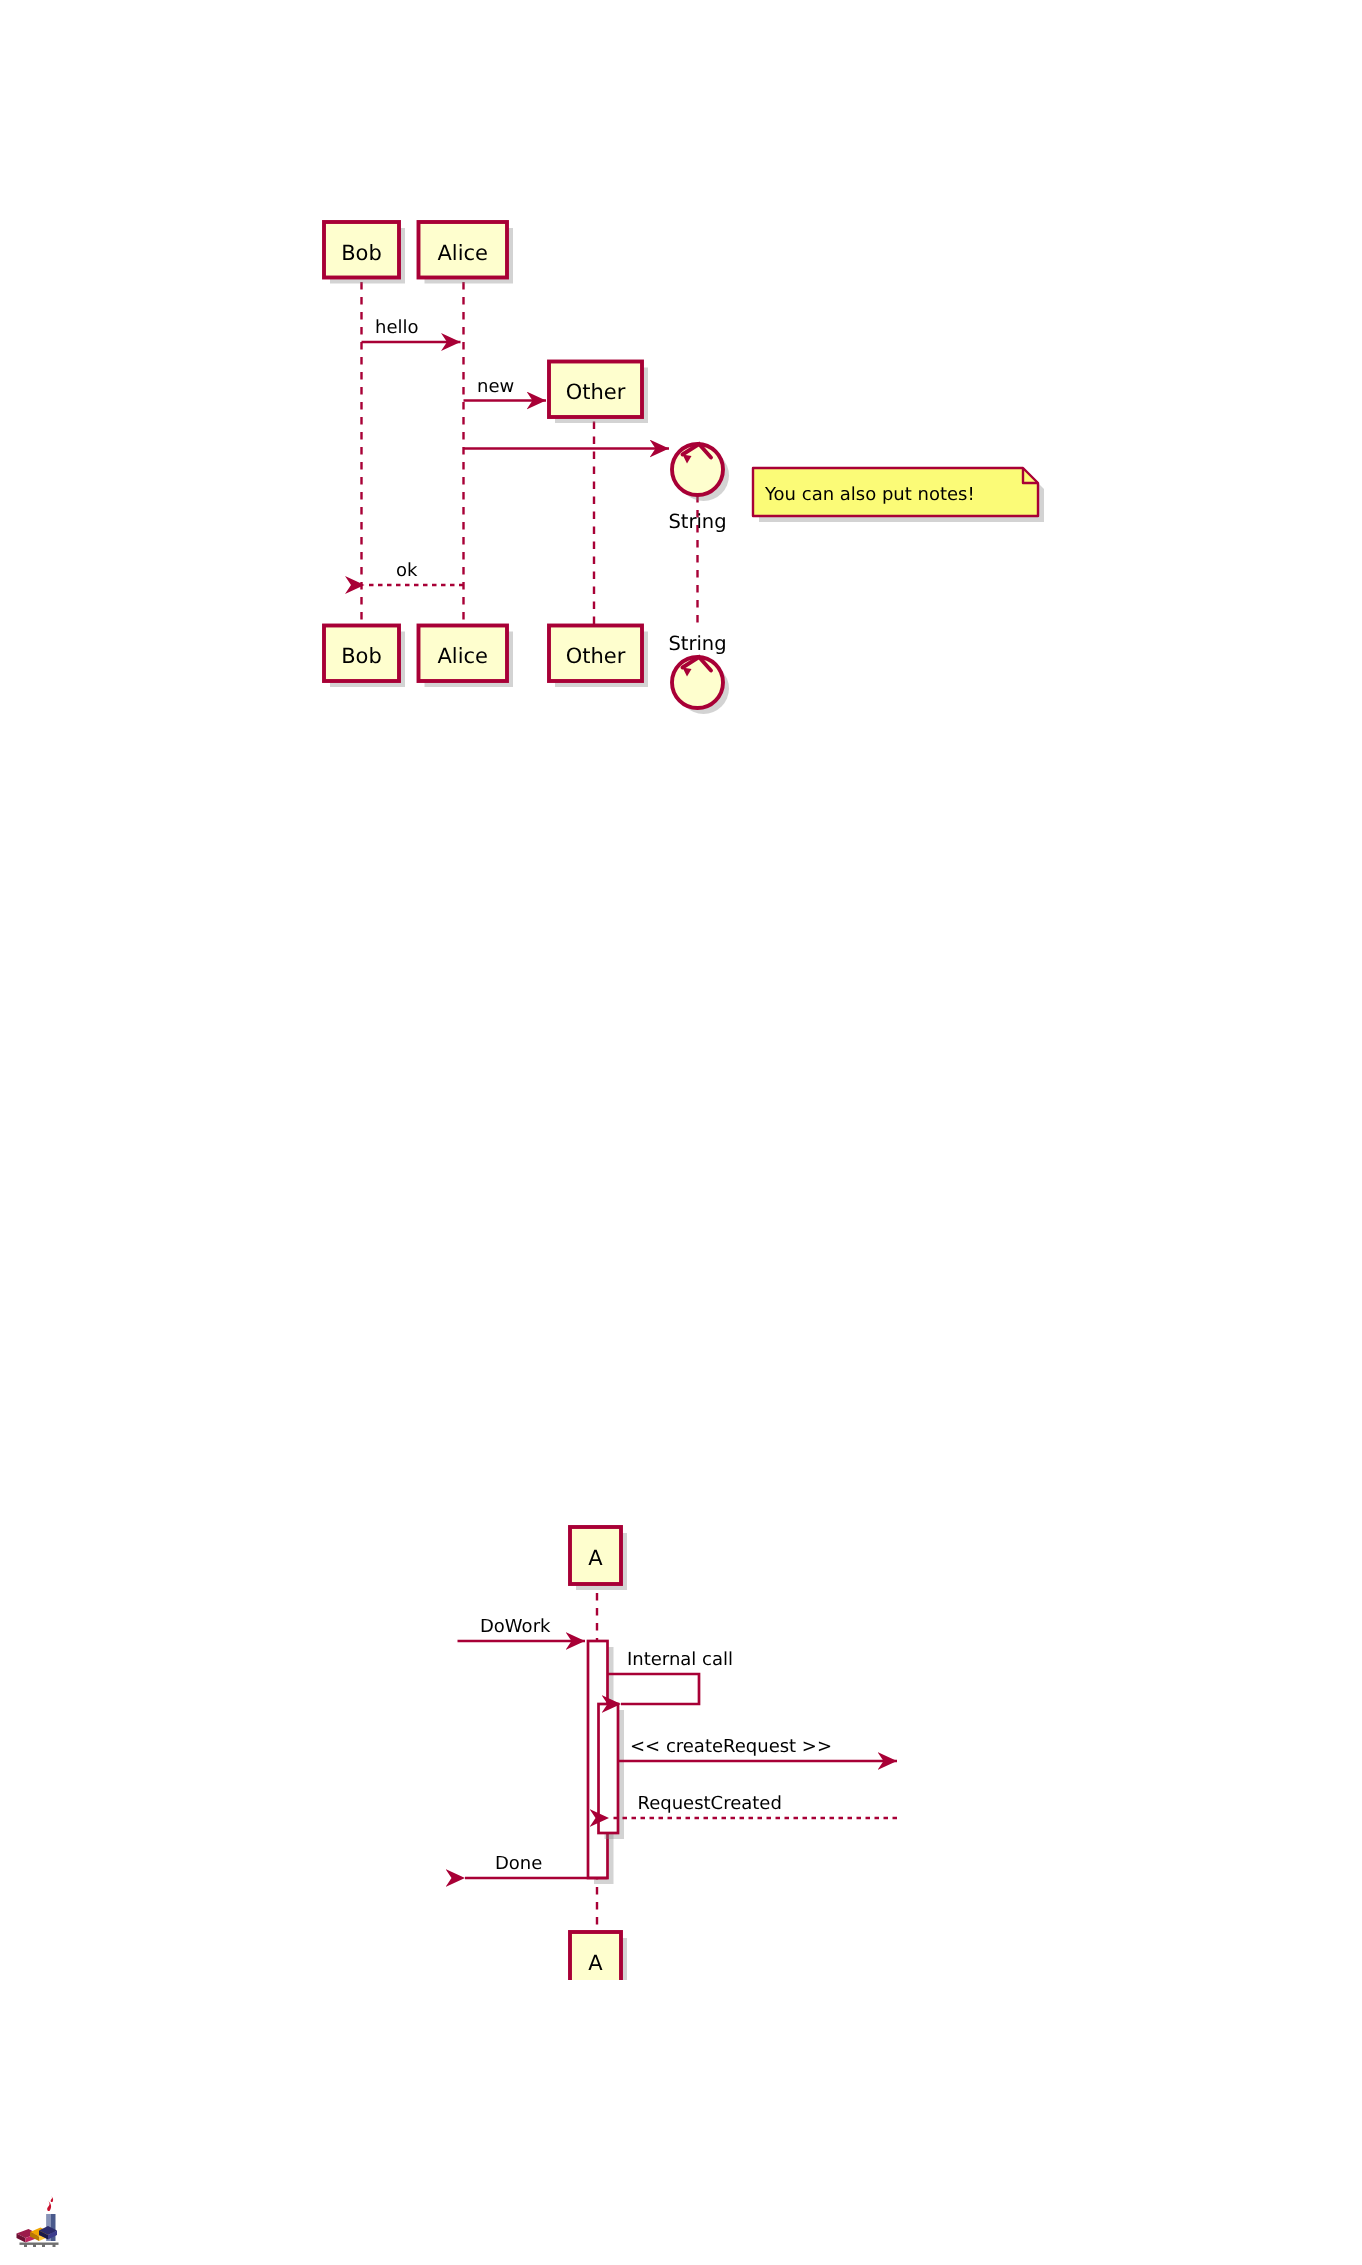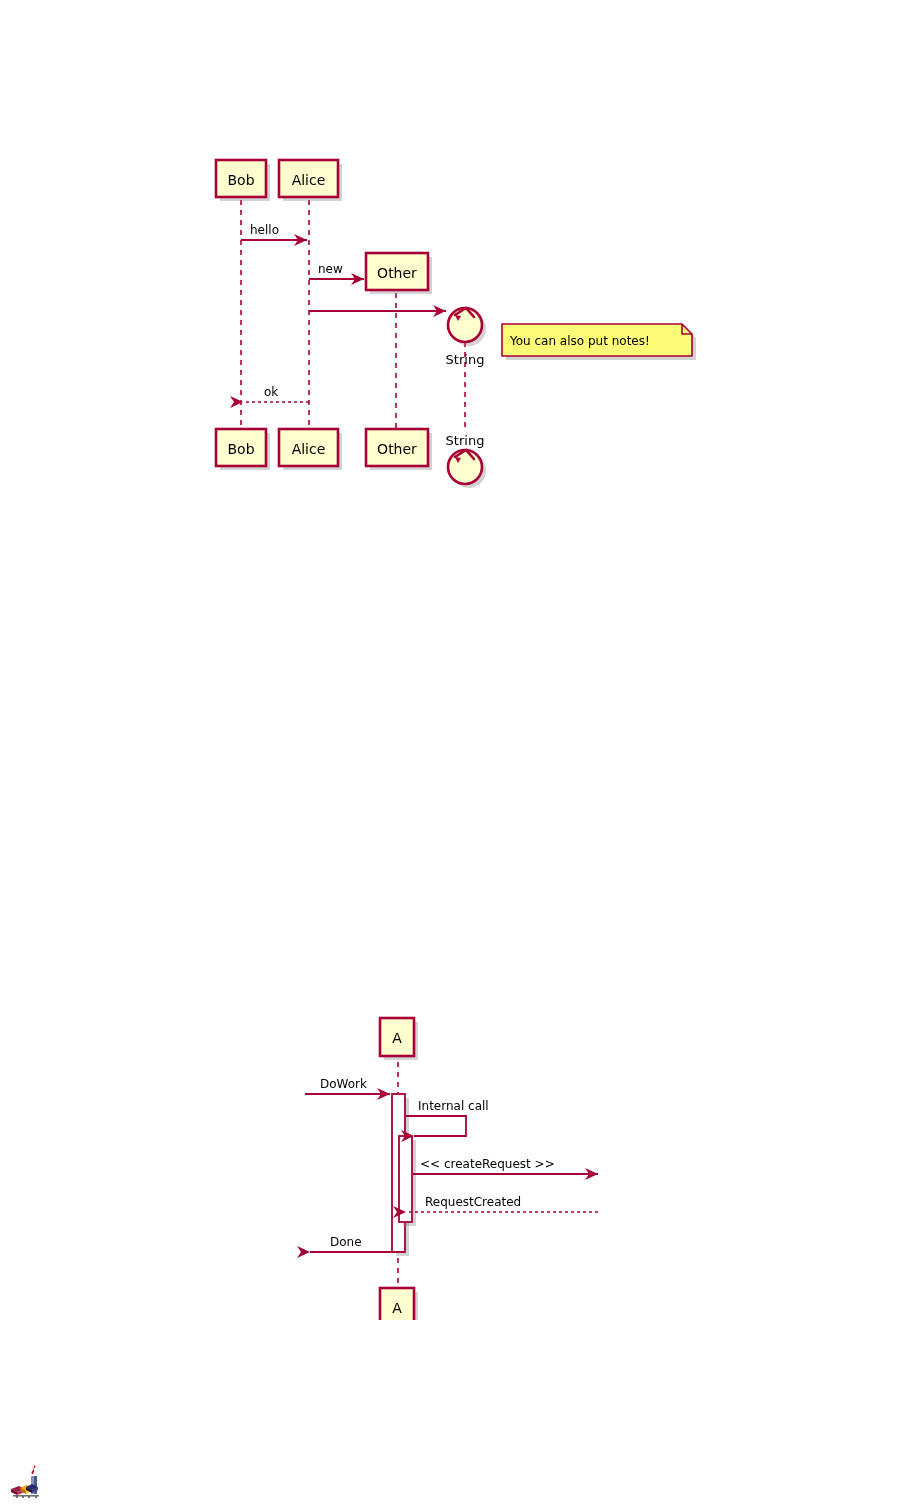--- a/index.html
+++ b/index.html
@@ -10,21 +10,21 @@
   body {
     width: 908px;
     height: 1510px;
     position: relative;
     font-family: "DejaVu Sans", sans-serif;
     overflow: hidden;
   }
   .diagram {
     position: absolute;
   }
-  #diagram-1 { left: 0px; top: 12px; }
+  #diagram-1 { left: 0px; top: 0px; }
   #diagram-2 { left: 0px; top: 0px; }
   #footer-logo { position: absolute; left: 8px; top: 1462px; }
   svg text {
     font-family: "DejaVu Sans", sans-serif;
     fill: #000000;
   }
   .lifeline-label { font-size: 14px; }
   .msg-label { font-size: 12px; }
   .note-label { font-size: 12px; }
   .entity-label { font-size: 13px; }

